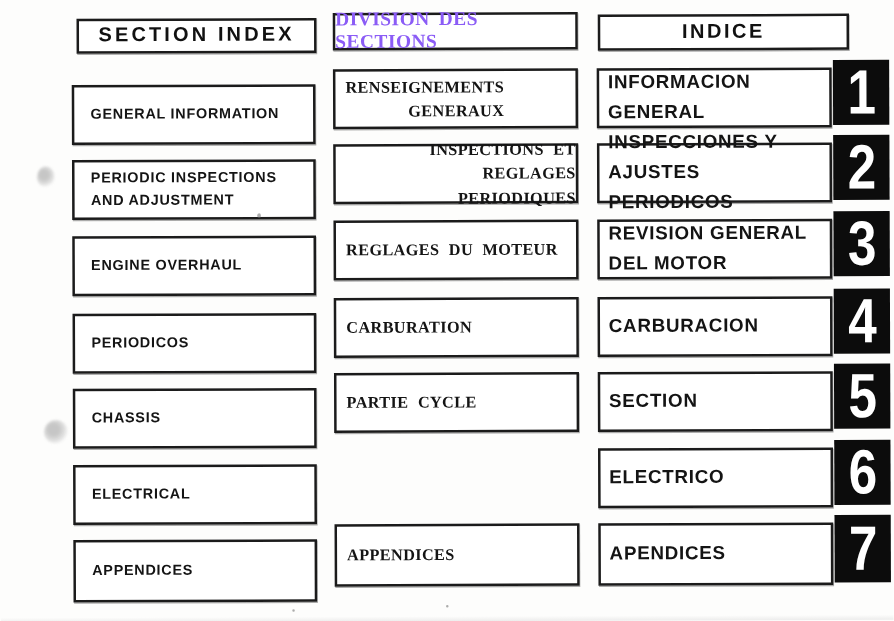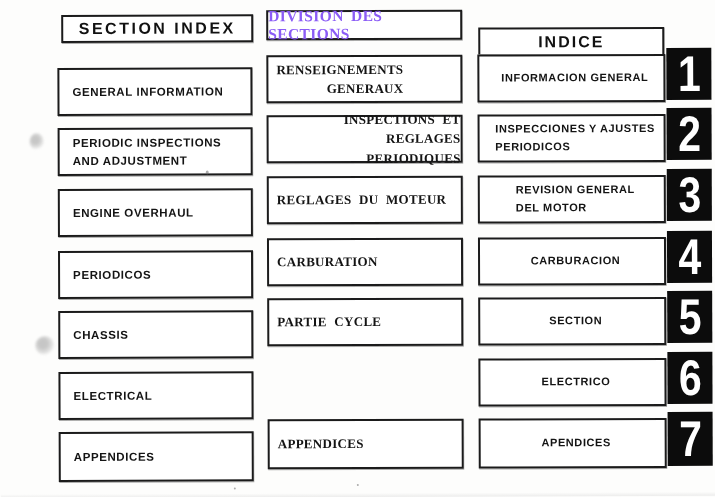--- a/index.html
+++ b/index.html
@@ -16,38 +16,38 @@
     box-shadow:0.5px 1px 0 rgba(70,70,70,.45);
   }
 
   
   .hdr { display:flex; align-items:center; justify-content:center; }
   .hdr-en { left:62px; top:14px; width:192px; height:28px;
             font-weight:bold; font-size:16px; letter-spacing:2.5px; color:#111; }
   .hdr-fr { left:267px; top:10px; width:196px; height:30px;
             font-family:"Liberation Serif", serif; font-weight:bold; font-size:15.5px;
             letter-spacing:0.4px; word-spacing:3px; color:#8b5cf6; }
-  .hdr-es { left:479px; top:12px; width:186px; height:29px;
-            font-weight:bold; font-size:16px; letter-spacing:2px; color:#111;margin-top:16px; }
+  .hdr-es { left:479px; top:12px; width:201px; height:29px;
+            font-weight:bold; font-size:16px; letter-spacing:2px; color:#111; }
 
   
   .row { position:absolute; left:0; width:715px; }
   .cell {
     display:flex; align-items:center;
     white-space:pre-line; color:#141414;
   }
   .c-en { left:58px;  top:12px; width:195px; height:100%;
           padding-left:13px; font-weight:bold; font-size:11.5px;
           letter-spacing:0.6px; line-height:1.6; }
   .c-fr { left:267px; top:0; width:196px; height:100%;
           padding-left:8px; font-family:"Liberation Serif", serif; font-weight:bold;
           font-size:13px; letter-spacing:0.3px; word-spacing:4px; line-height:1.5;text-align:right; }
   .c-es { left:478px; top:0; width:188px; height:100%;
-          padding-left:7px; font-weight:bold; font-size:11px;
-          letter-spacing:0.6px; line-height:1.6;justify-content:center; }
+          padding-left:7px; font-weight:bold; font-size:15px;
+          letter-spacing:0.6px; line-height:1.6; }
 
   .tab {
     position:absolute; left:667px; width:45px; top:-6px; height:calc(100% + 4px);
     background:#0c0c0c; color:#ffffff;
     display:flex; align-items:center; justify-content:center;
     border:none; box-shadow:none;
   }
   .tab .digit {
     font-weight:bold; font-size:50px; line-height:0.92;
     transform:scaleX(0.82); letter-spacing:0;

